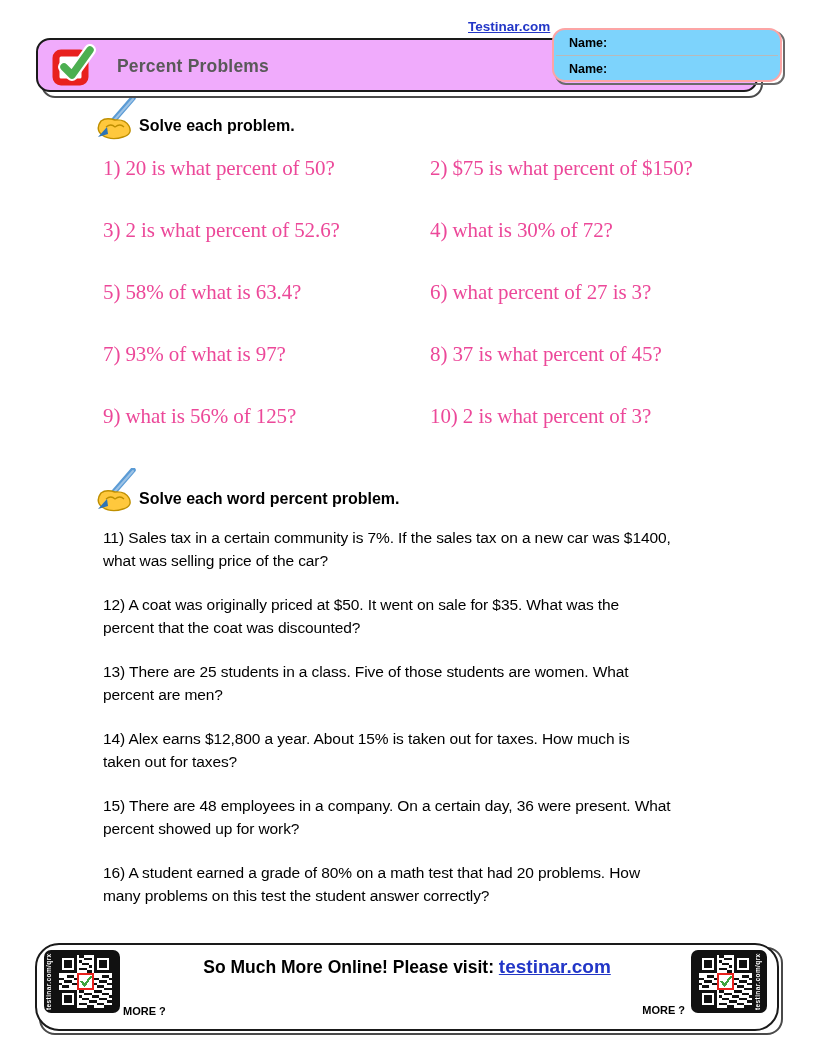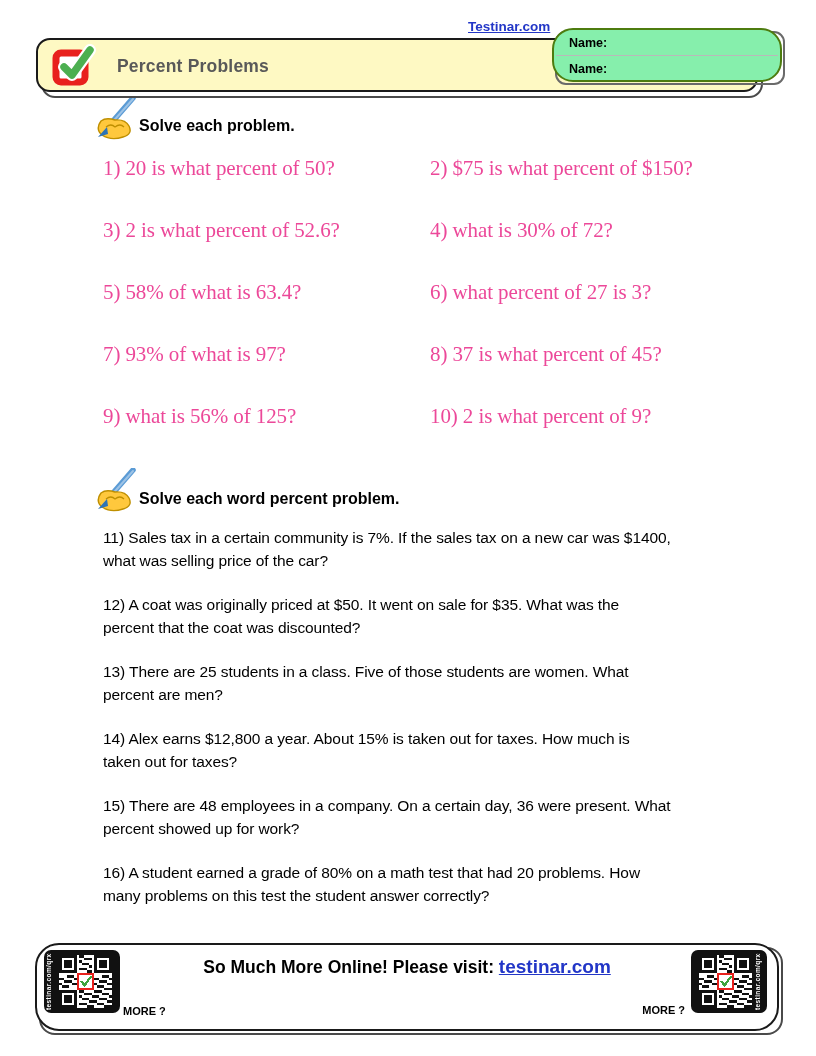--- a/index.html
+++ b/index.html
@@ -34,21 +34,21 @@
     width: 722px; height: 54px;
     border: 2px solid #4a4a4a;
     border-radius: 14px;
     z-index: 1;
     background: transparent;
   }
   .header-box {
     position: absolute;
     left: 36px; top: 38px;
     width: 722px; height: 54px;
-    background: #fef9c3;
+    background: #f0abfc;
     border: 2px solid #1a1a1a;
     border-radius: 14px;
     z-index: 2;
     display: flex;
     align-items: center;
   }
   .check-logo { position: absolute; left: 12px; top: 2px; width: 48px; height: 48px; }
   .page-title {
     position: absolute;
     left: 79px; top: 16px;
@@ -64,23 +64,23 @@
     left: 555px; top: 31px;
     width: 230px; height: 54px;
     border: 2px solid #6a6a6a;
     border-radius: 11px;
     z-index: 3;
   }
   .namedate-box {
     position: absolute;
     left: 552px; top: 28px;
     width: 230px; height: 54px;
-    background: #86efac;
-    border: 2px solid #4d7c0f;
-    border-radius: 21px;
+    background: #7dd3fc;
+    border: 2px solid #fca5a5;
+    border-radius: 13px;
     z-index: 4;
   }
   .nd-row {
     height: 25px;
     display: flex;
     align-items: center;
     padding-left: 15px;
     font-size: 12.5px;
     font-weight: bold;
     color: #000;
@@ -244,21 +244,21 @@
   <div class="problems-grid">
     <div class="problem">1) 20 is what percent of 50?</div>
     <div class="problem">2) $75 is what percent of $150?</div>
     <div class="problem">3) 2 is what percent of 52.6?</div>
     <div class="problem">4) what is 30% of 72?</div>
     <div class="problem">5) 58% of what is 63.4?</div>
     <div class="problem">6) what percent of 27 is 3?</div>
     <div class="problem">7) 93% of what is 97?</div>
     <div class="problem">8) 37 is what percent of 45?</div>
     <div class="problem">9) what is 56% of 125?</div>
-    <div class="problem">10) 2 is what percent of 9?</div>
+    <div class="problem">10) 2 is what percent of 3?</div>
   </div>
 
   <svg class="hand-icon s2" viewBox="0 0 48 44">
     <path d="M38 2 L12 32" stroke="#5b9bd5" stroke-width="5.5" stroke-linecap="round"></path>
     <path d="M38 3 L14 30" stroke="#9dc3e6" stroke-width="2" stroke-linecap="round"></path>
     <path d="M6 25 Q0 33 7 39 Q16 45 28 41 Q38 38 34 30 Q30 23 20 24 Q11 21 6 25 Z" fill="#ffc83d" stroke="#bf8f00" stroke-width="1.4"></path>
     <path d="M11 31 q5 -4 9 0 M20 31 q5 -4 9 0" stroke="#bf8f00" stroke-width="1.2" fill="none"></path>
     <path d="M12 31 L3 41 L13 38 Z" fill="#2e74b5"></path>
   </svg>
   <div class="heading-text-2">Solve each word percent problem.</div>

